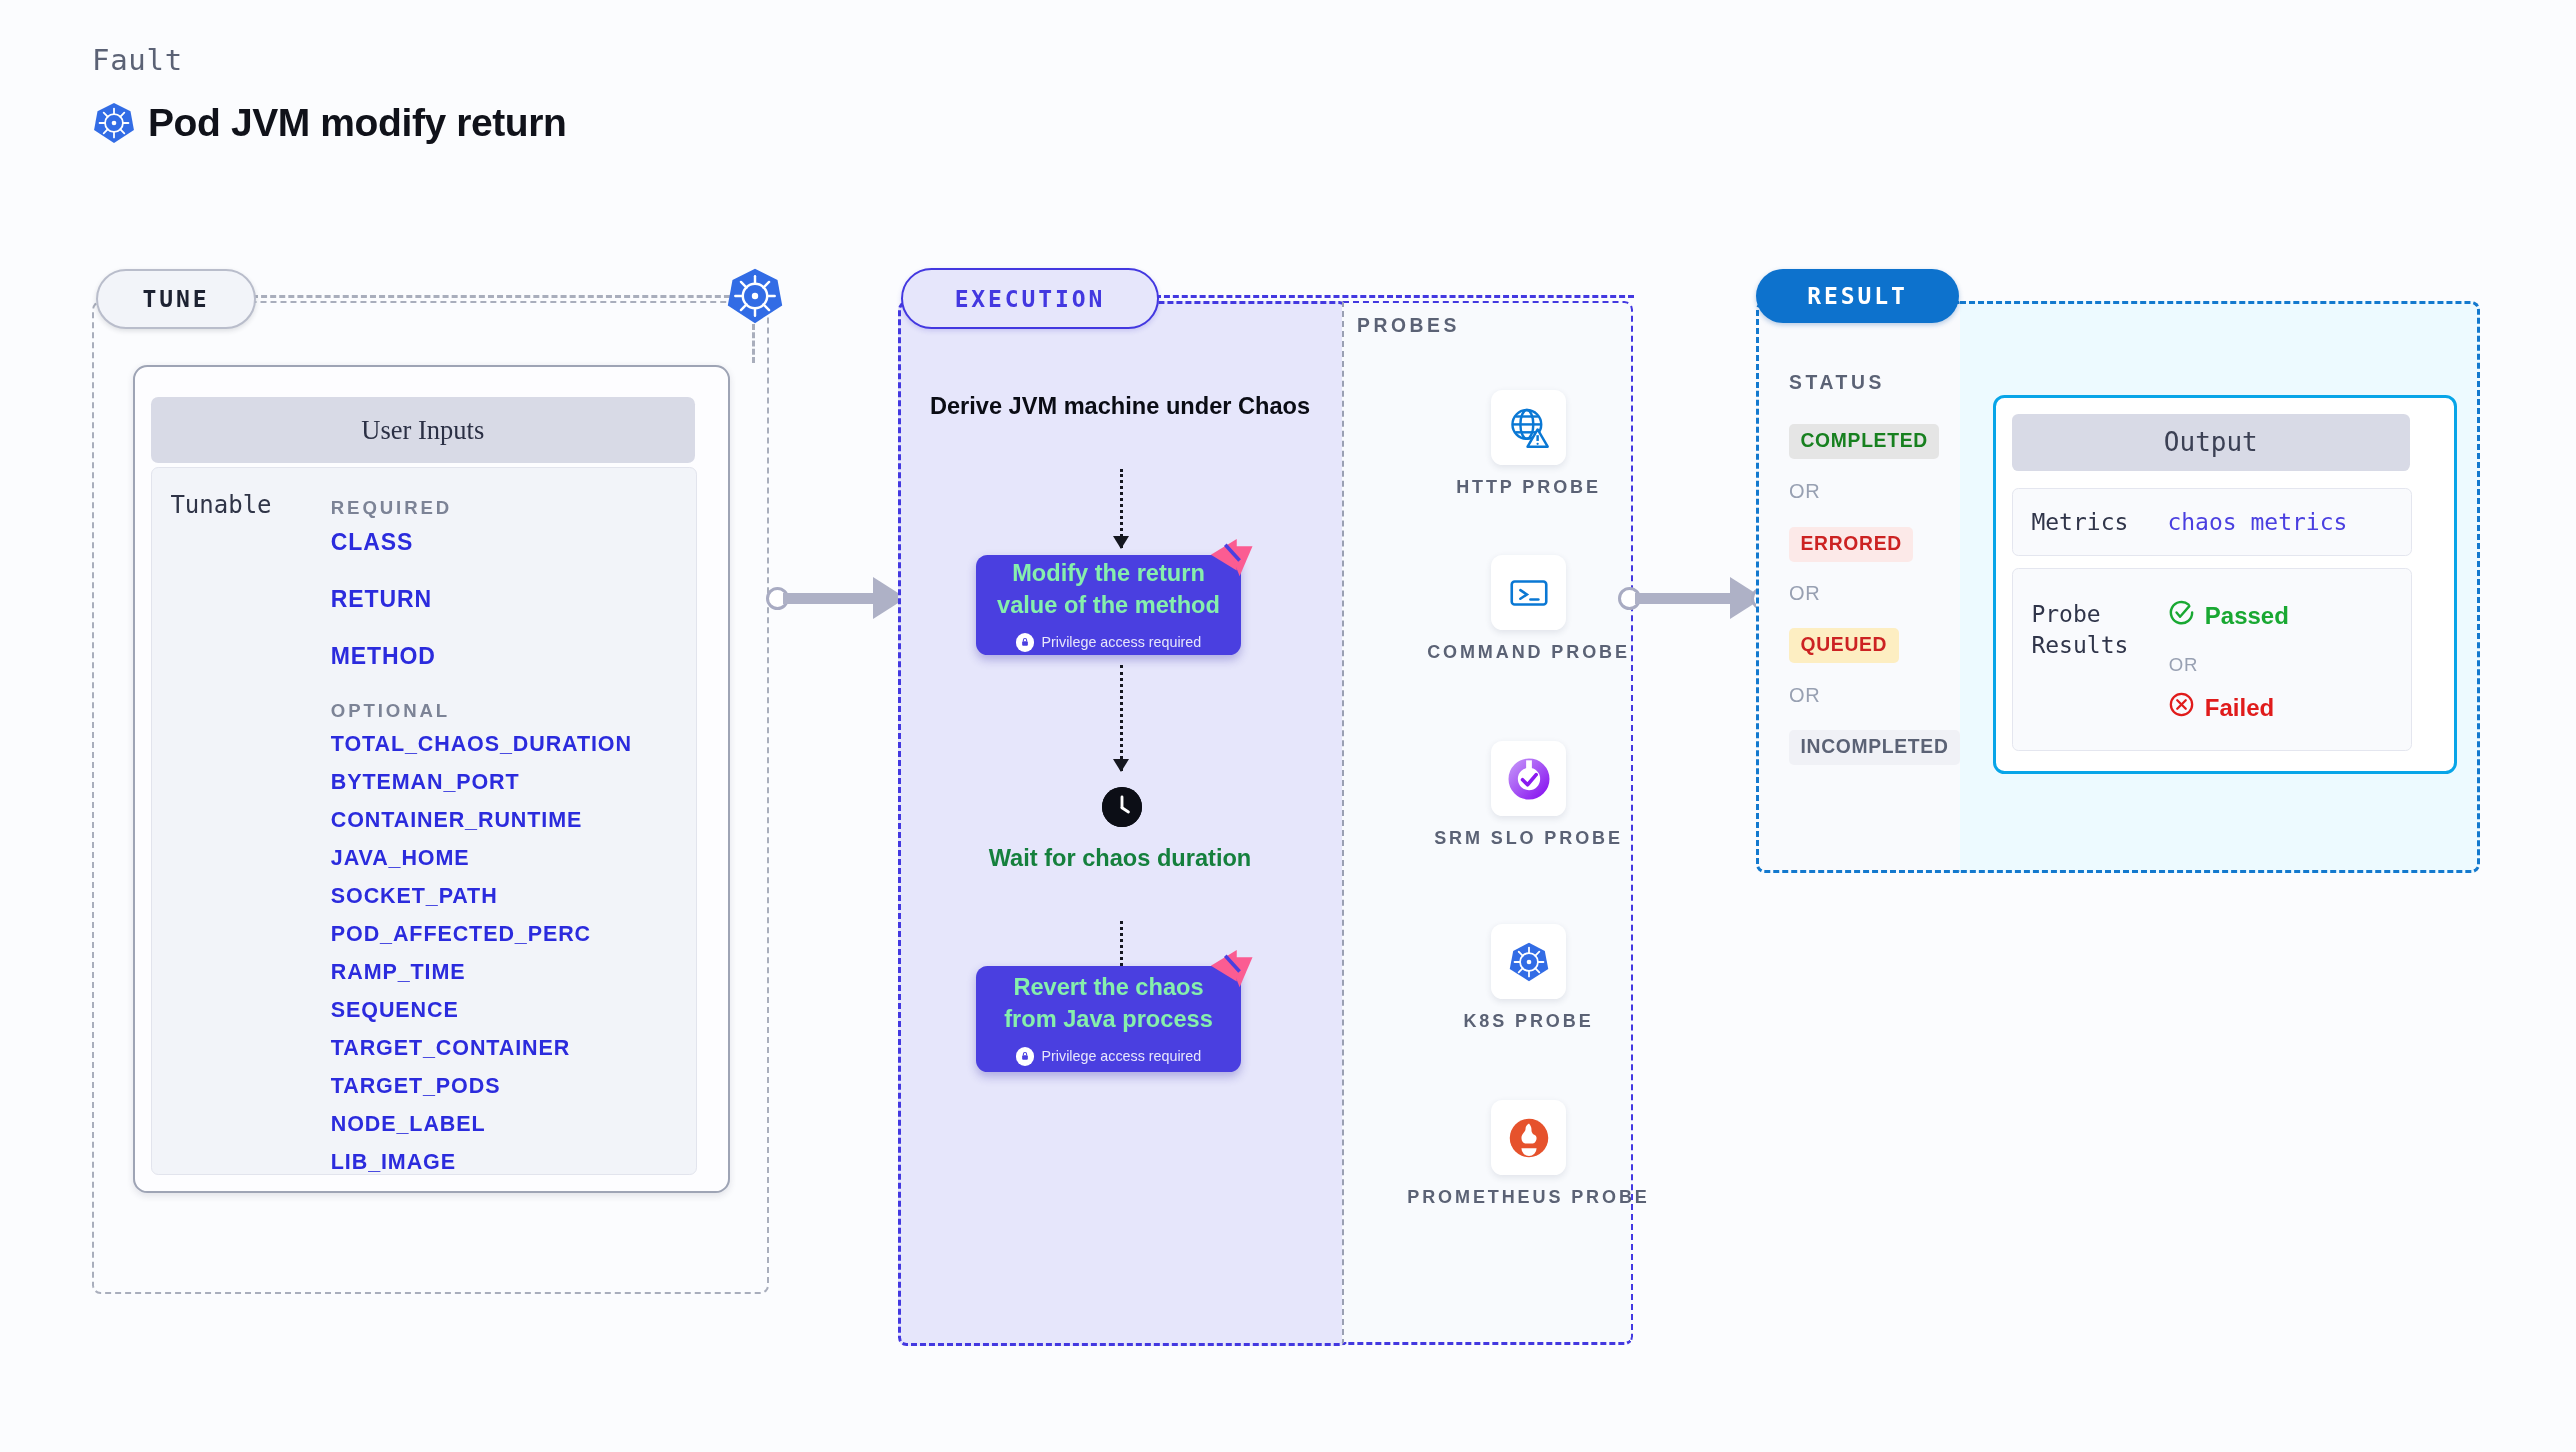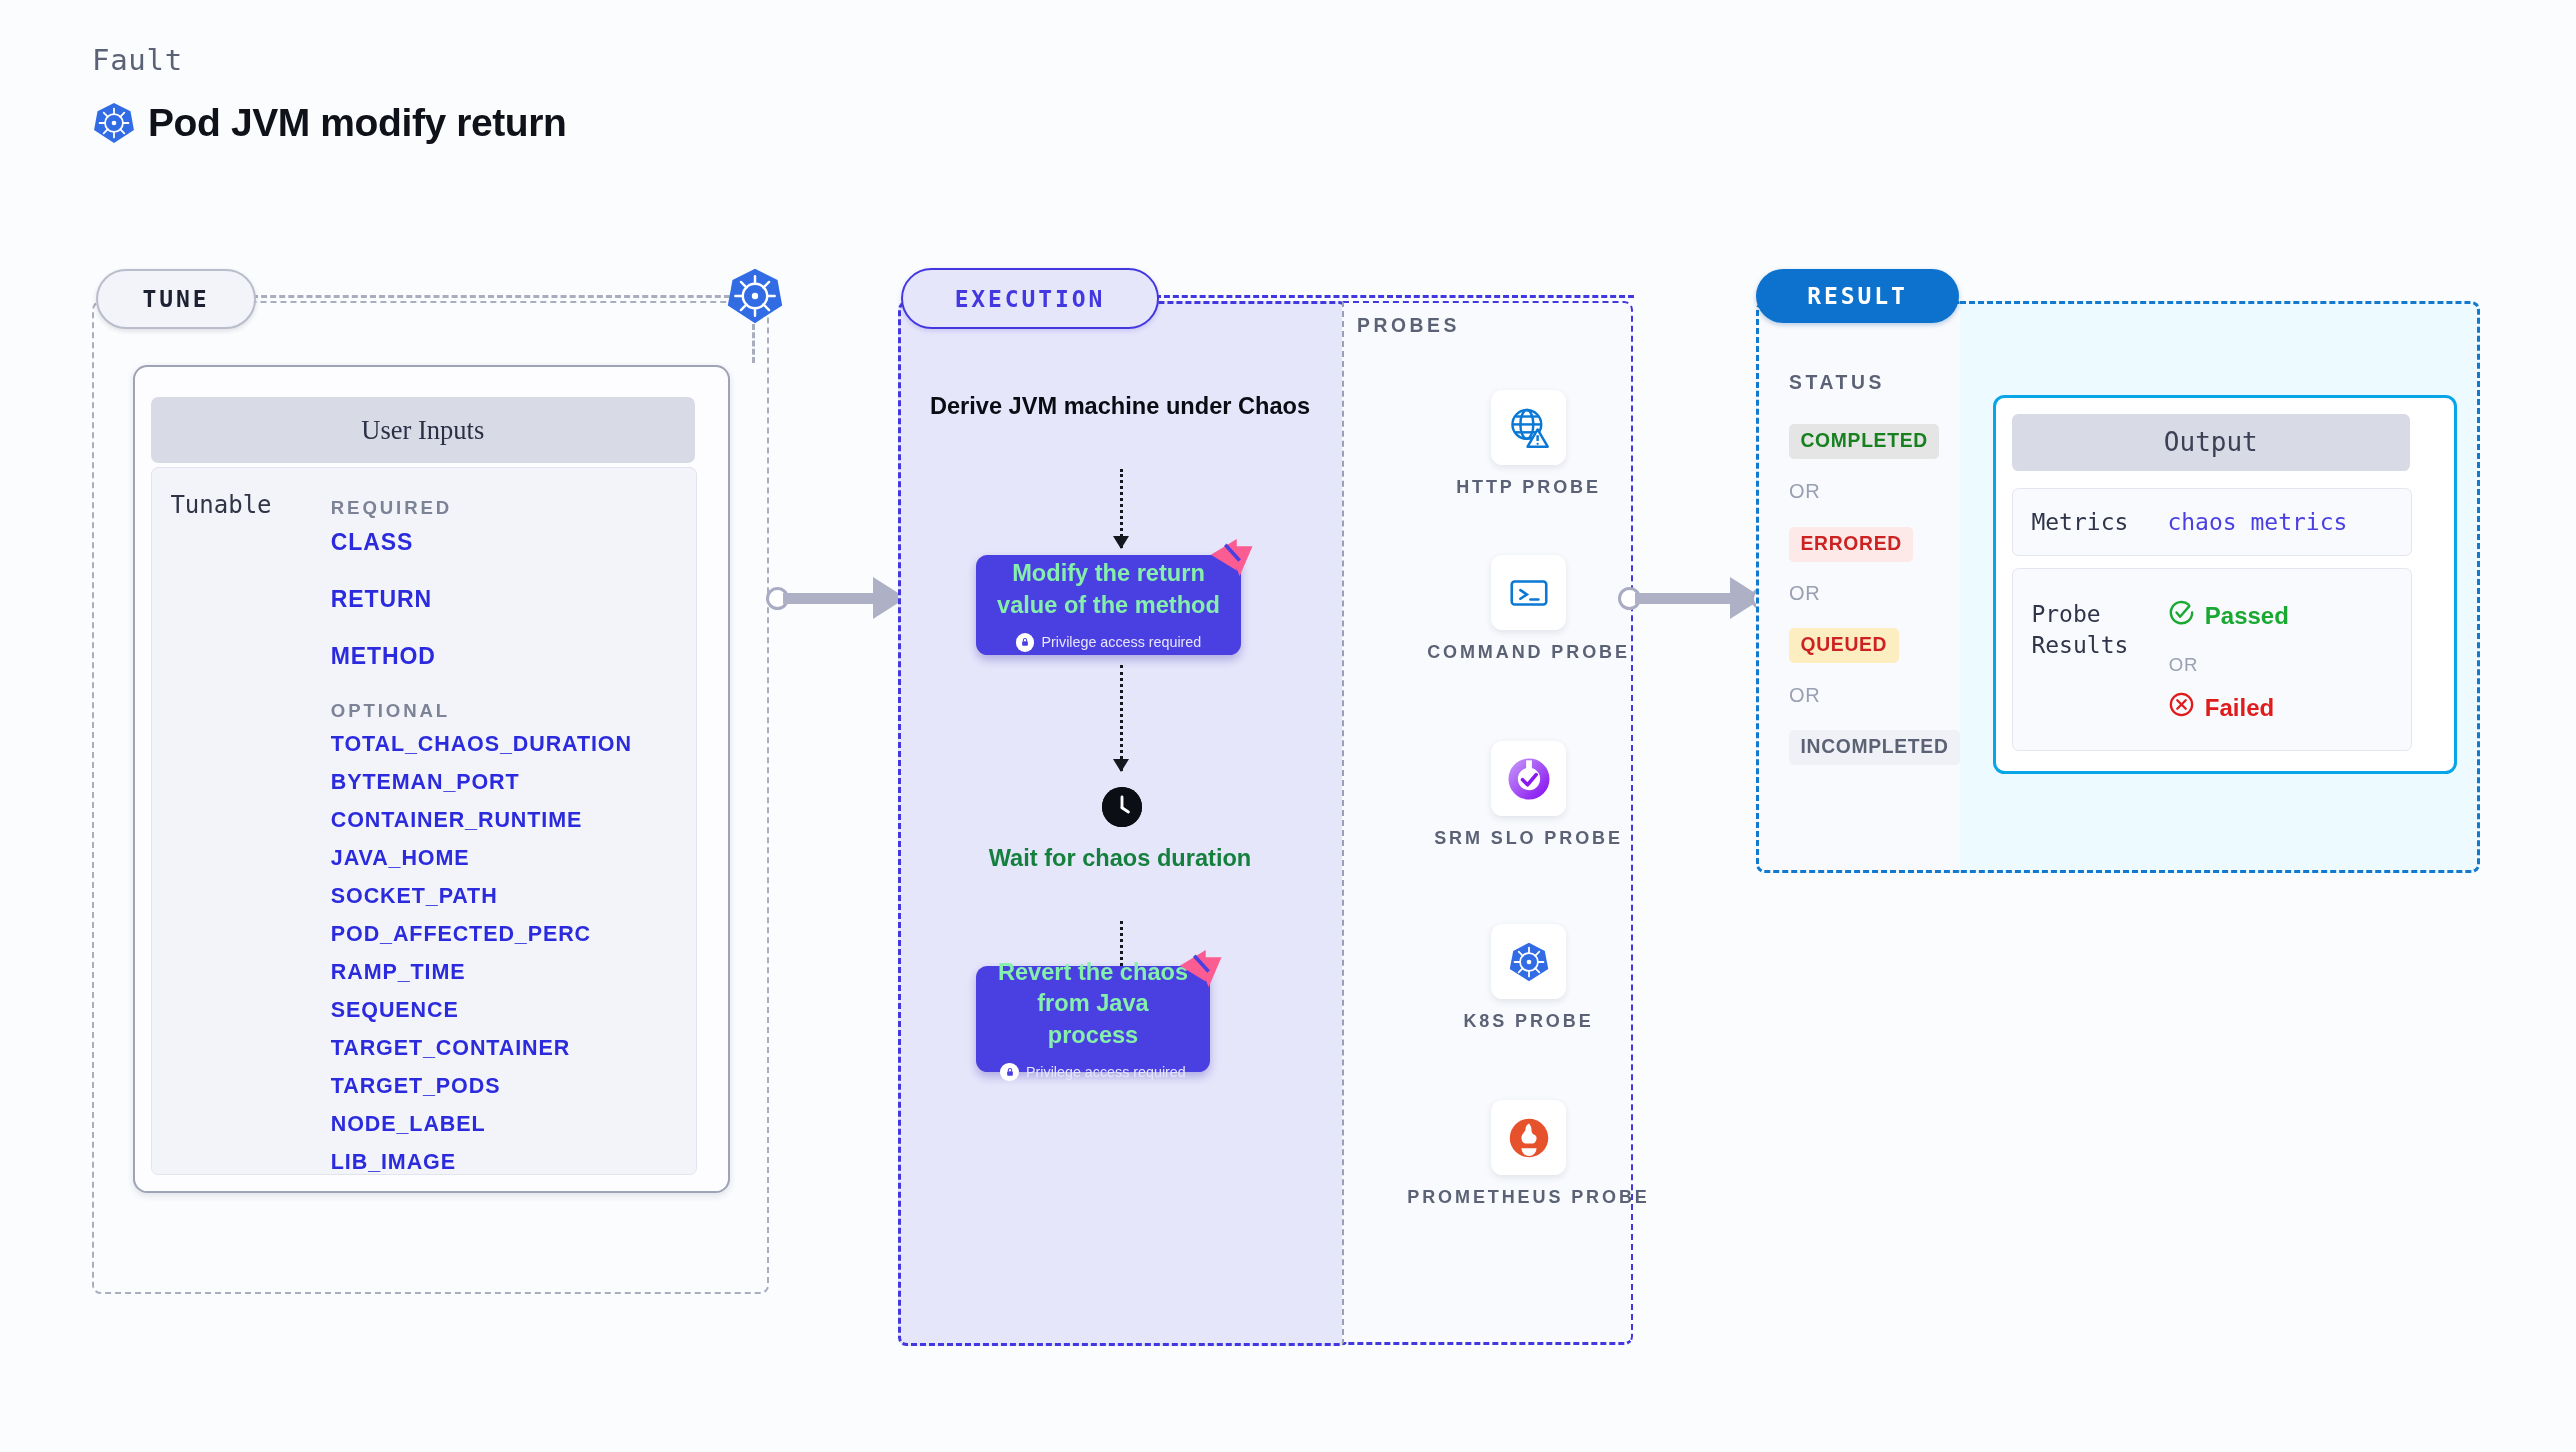--- a/index.html
+++ b/index.html
@@ -253,21 +253,21 @@
     <circle cx="28" cy="28" r="28" fill="#0c0e16"></circle>
     <g stroke="#fff" stroke-width="4" stroke-linecap="round" fill="none">
       <line x1="28" y1="14" x2="28" y2="29"></line>
       <line x1="28" y1="29" x2="37" y2="35"></line>
     </g>
   </svg>
 </div>
 <div id="exec-step2">Wait for chaos duration</div>
 <div class="v-arrow" style="left:1120px;top:921px;height:75px;"></div>
 
-<div class="exec-card" style="left:976px;top:966px;width:234px;height:106px;
+<div class="exec-card" style="left:976px;top:966px;width:265px;height:106px;
      display:flex;flex-direction:column;align-items:center;justify-content:center;">
   <div class="ribbon">
     <svg width="46" height="43" viewBox="0 0 64 60">
       <polygon points="4,22 40,0 40,44" fill="#fb5c92"></polygon>
       <polygon points="28,10 62,10 44,52" fill="#fb5c92"></polygon>
       <path d="M24 8 L44 30" stroke="#4a3fe0" stroke-width="5" fill="none"></path>
     </svg>
   </div>
   <div class="ct">Revert the chaos from Java process</div>
   <div class="priv">

